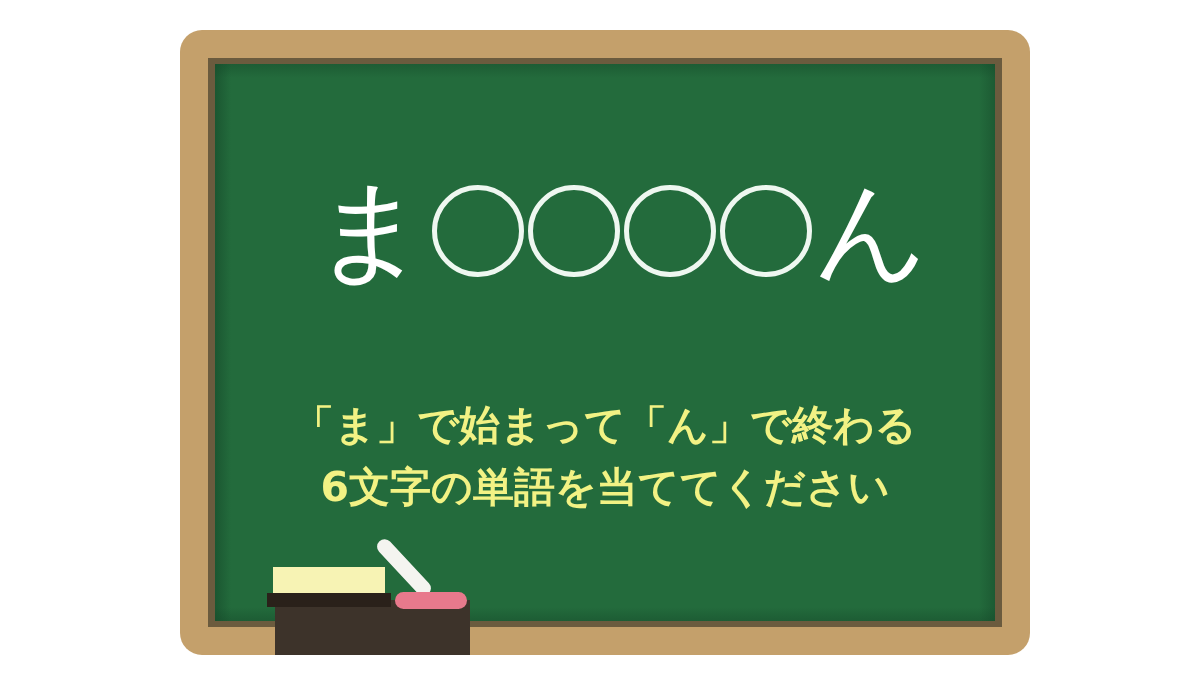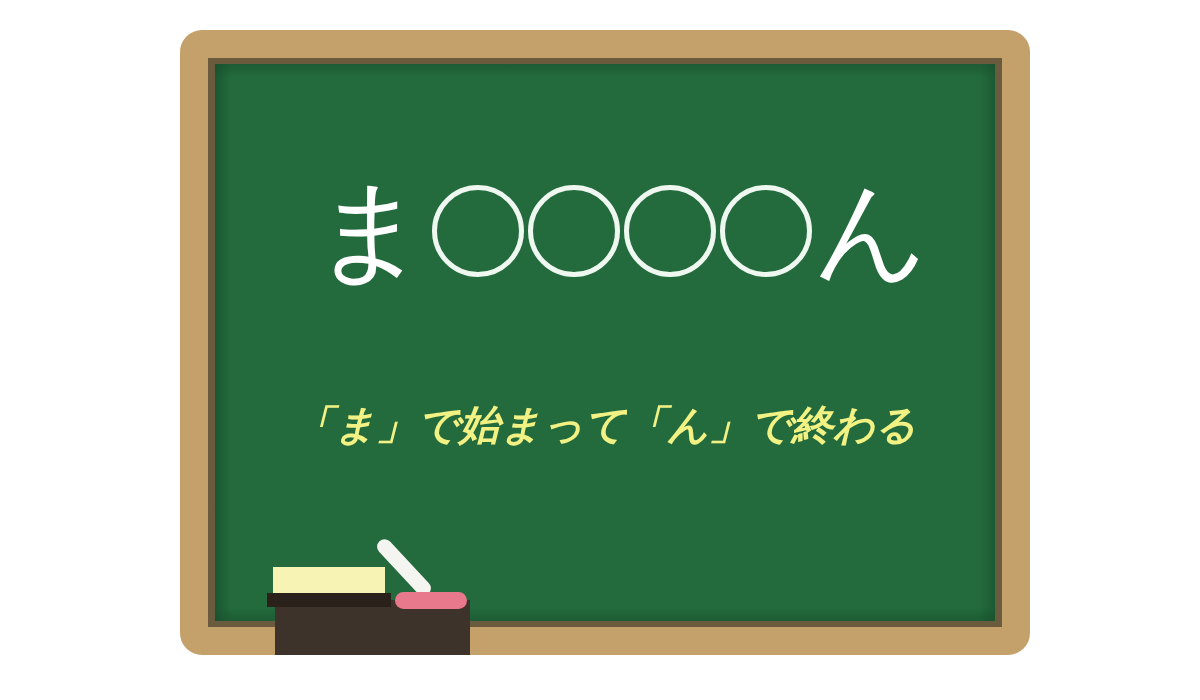--- a/index.html
+++ b/index.html
@@ -104,21 +104,20 @@
     position: absolute;
     left: 0;
     top: 330px;
     width: 780px;
     text-align: center;
     color: #f2f284;
     font-size: 41px;
     line-height: 1.52;
     font-weight: bold;
     z-index: 3;
-    font-style: italic;
   }
   .subtitle .line {
     display: block;
     white-space: nowrap;
   }
 
   
   .chalk-tray {
     position: absolute;
     left: 275px;
@@ -183,20 +182,21 @@
   <div class="board-bevel"></div>
 
   <div class="board-surface">
 
     <div class="puzzle-row">
       <span class="kana">ま</span><span class="blank-circle"></span><span class="blank-circle"></span><span class="blank-circle"></span><span class="blank-circle"></span><span class="kana">ん</span>
     </div>
 
     <div class="subtitle">
       <span class="line">「ま」で始まって「ん」で終わる</span>
+      <span class="line">6文字の単語を当ててください</span>
     </div>
 
   </div>
 
   <div class="chalk-tray"></div>
 
   <div class="eraser">
     <div class="eraser-base"></div>
     <div class="eraser-felt"></div>
   </div>

